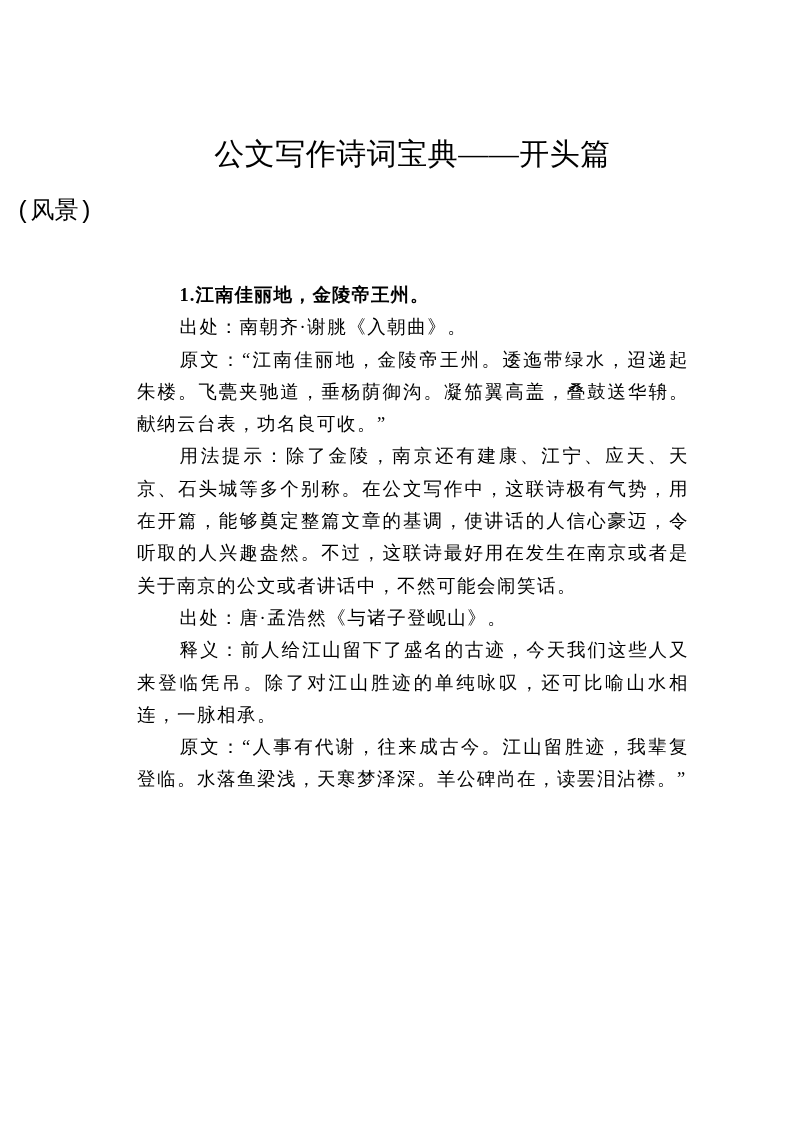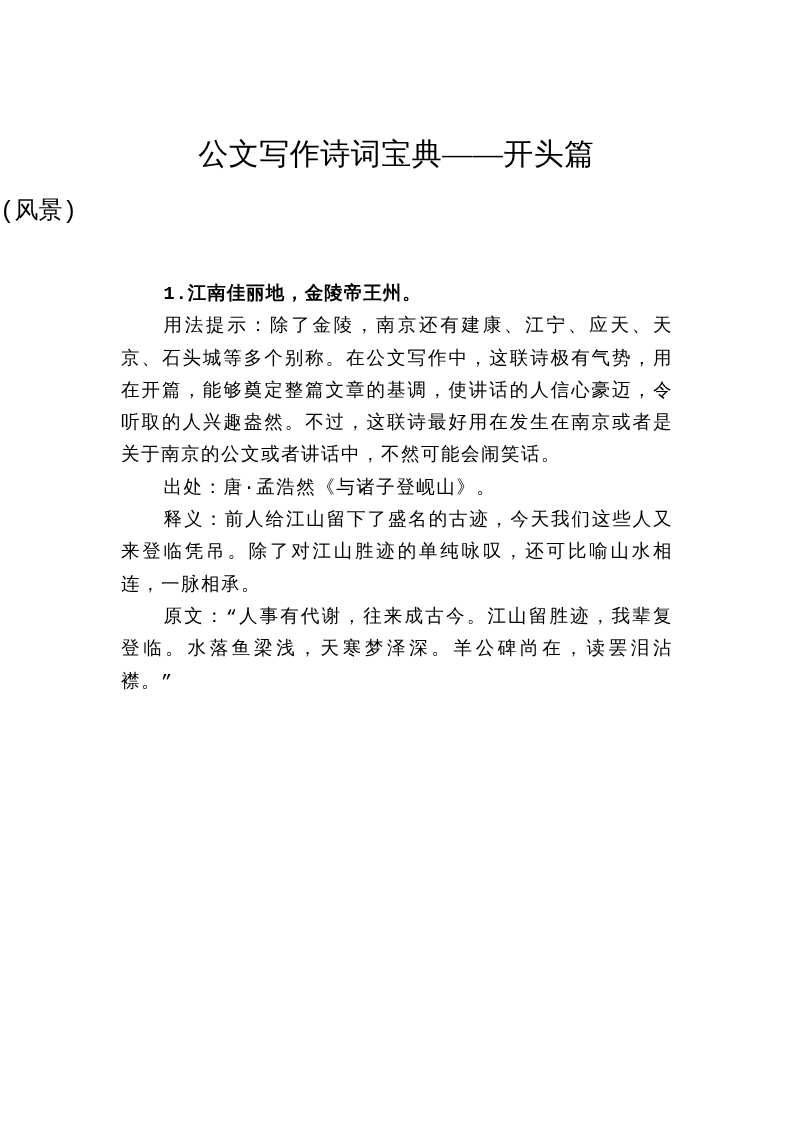--- a/index.html
+++ b/index.html
@@ -1,44 +1,46 @@
 <!DOCTYPE html>
 <html><head>
 <meta charset="utf-8">
 <style>
   html, body { margin: 0; padding: 0; background: #ffffff; }
   body { width: 793px; height: 1122px; position: relative; overflow: hidden; color: #000; }
-  .page { position: absolute; left: 0; top: 0; width: 690px; height: 1122px; padding-left: 44px; }
+  .page { position: absolute; left: 16px; top: 0; width: 690px; height: 1122px; padding-left: 44px; }
   .title {
     position: absolute; left: 0; width: 793px; text-align: center;
     font-family: "Liberation Serif", "DejaVu Serif", serif;
     font-size: 30px; line-height: 36px; top: 136px; letter-spacing: 0.5px;
   }
   .subtitle {
     position: absolute; left: 0; width: 793px; text-align: left;
     font-family: Liberation Mono, monospace;
     font-size: 24px; line-height: 36px; top: 194px;
   }
   .body {
     position: absolute; left: 121px; top: 279px; width: 552px;
-    font-family: Liberation Mono, monospace;
+    font-family: Liberation Serif, serif;
     font-size: 18.5px; line-height: 32.3px; letter-spacing: 1.5px;
     text-align: justify;
   }
   .body p { margin: 0; text-indent: 2.3em; }
   .body p.heading { font-weight: bold; letter-spacing: 1px; }
 </style>
 </head>
 <body>
 
 <div class="page">
   <div class="title">公文写作诗词宝典——开头篇</div>
   <div class="subtitle">(风景)</div>
 
   <div class="body">
     <p class="heading">1.江南佳丽地，金陵帝王州。</p>
+    <p>出处：南朝齐·谢朓《入朝曲》。</p>
+    <p>原文：“江南佳丽地，金陵帝王州。逶迤带绿水，迢递起朱楼。飞甍夹驰道，垂杨荫御沟。凝笳翼高盖，叠鼓送华辀。献纳云台表，功名良可收。”</p>
     <p>用法提示：除了金陵，南京还有建康、江宁、应天、天京、石头城等多个别称。在公文写作中，这联诗极有气势，用在开篇，能够奠定整篇文章的基调，使讲话的人信心豪迈，令听取的人兴趣盎然。不过，这联诗最好用在发生在南京或者是关于南京的公文或者讲话中，不然可能会闹笑话。</p>
 
     <p>出处：唐·孟浩然《与诸子登岘山》。</p>
     <p>释义：前人给江山留下了盛名的古迹，今天我们这些人又来登临凭吊。除了对江山胜迹的单纯咏叹，还可比喻山水相连，一脉相承。</p>
     <p>原文：“人事有代谢，往来成古今。江山留胜迹，我辈复登临。水落鱼梁浅，天寒梦泽深。羊公碑尚在，读罢泪沾襟。”</p>
   </div>
 </div>
 
 </body></html>

